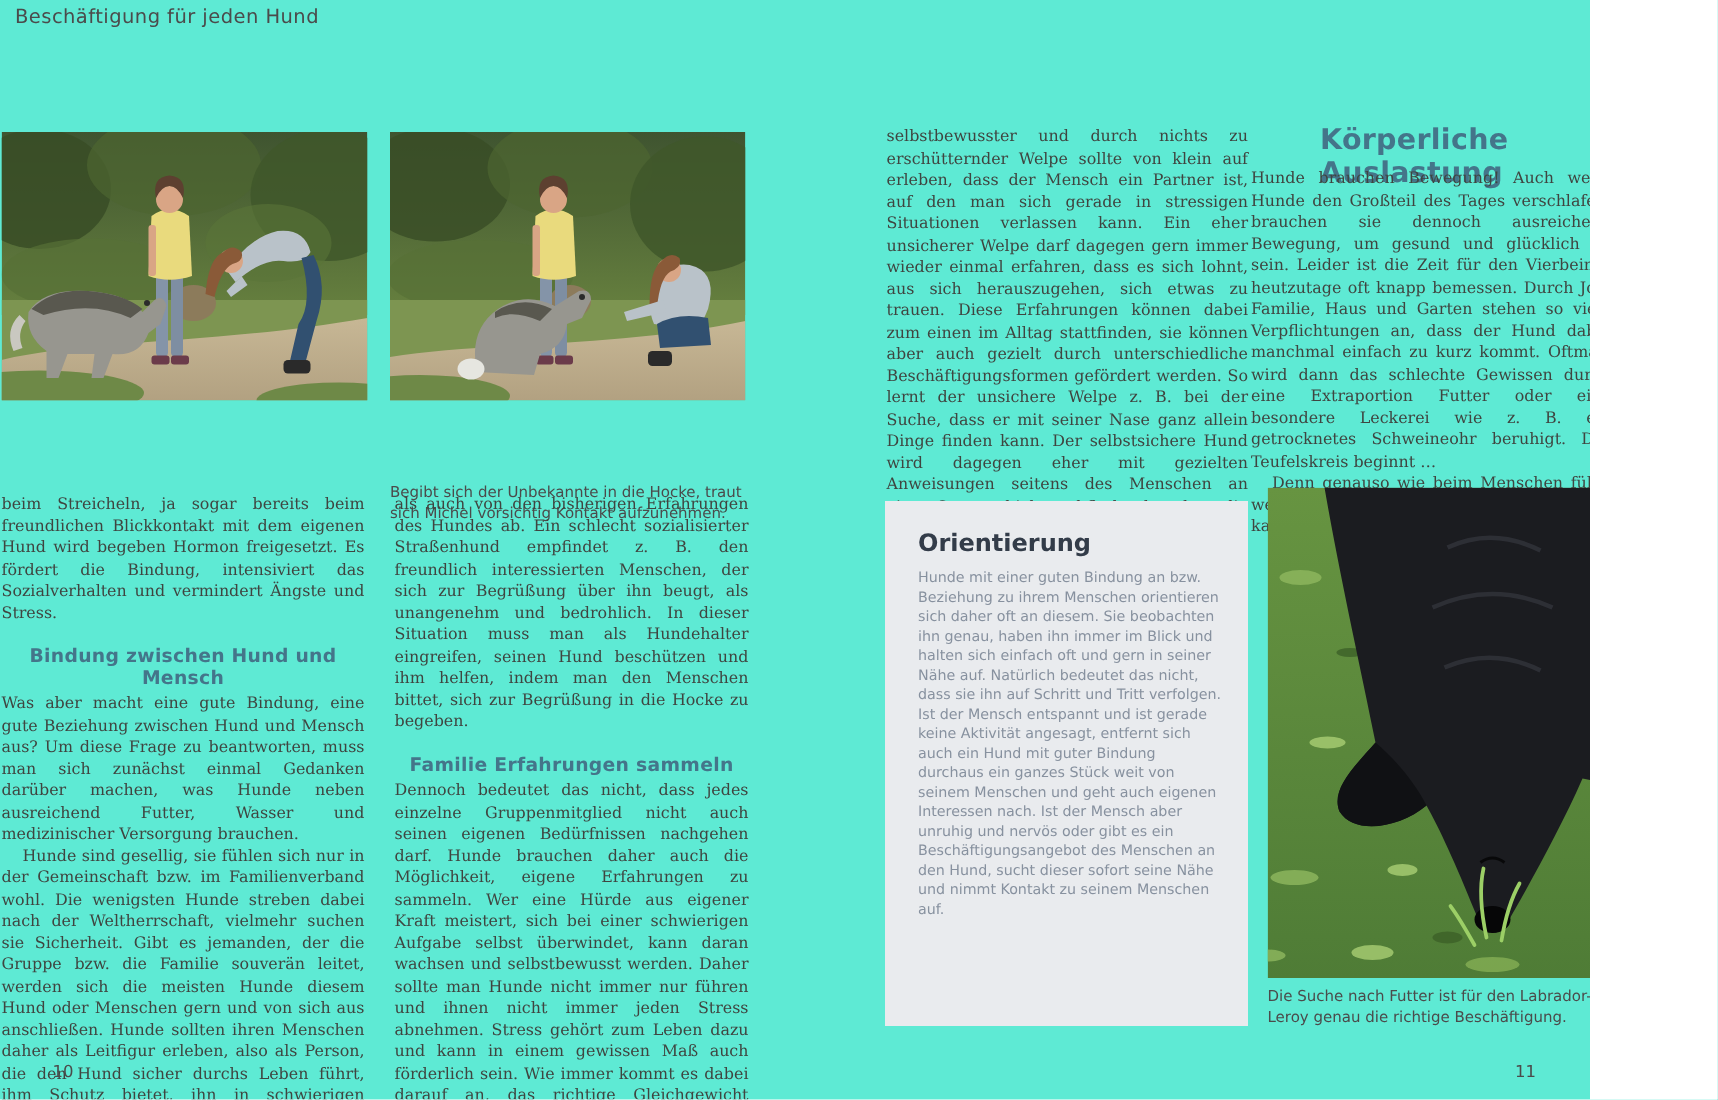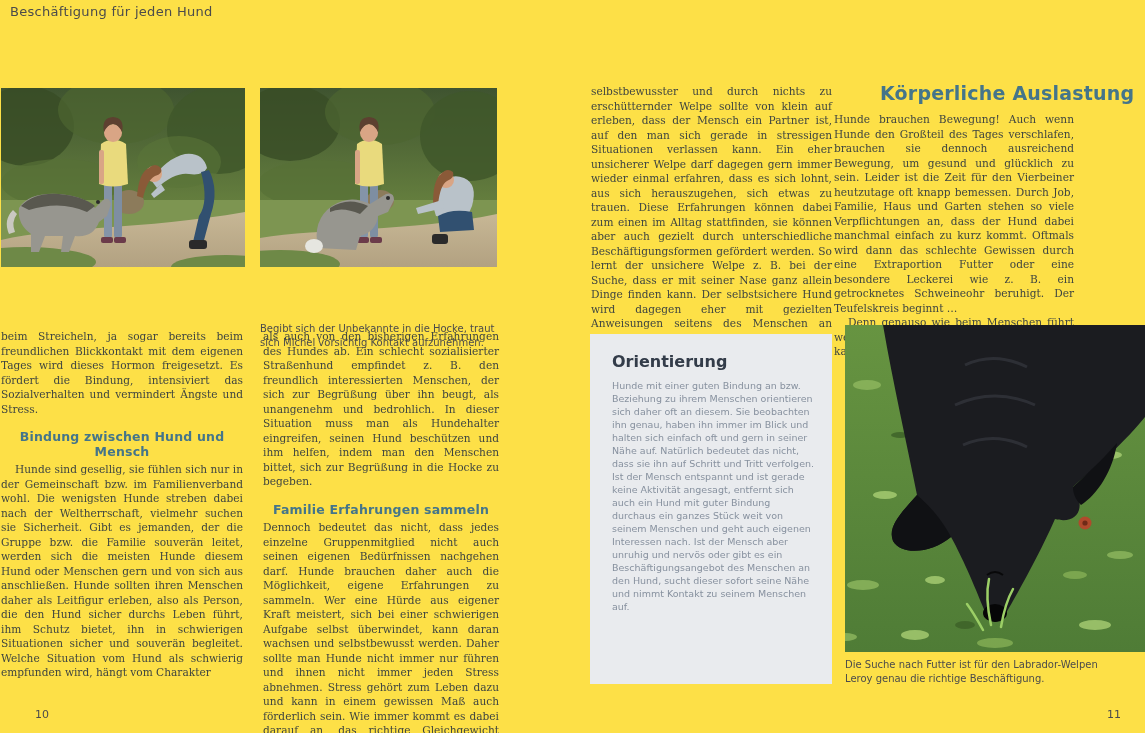--- a/index.html
+++ b/index.html
@@ -1,17 +1,17 @@
 <!DOCTYPE html>
 <html lang="de" style="--accent_teal: #44758a; --tag_bg: #53677a; --box_bg: #e9ebee; --box_text: #87919f; --box_title: #333c49; --body_text: #3f4540; --caption_text: #4b4b4b;"><head>
 <meta charset="utf-8">
 <style>
   html,body{margin:0;padding:0;background:#ffffff;}
   #spread{
-    position:relative;width:1145px;height:733px;background:#fde047;
+    position:relative;width:1060px;height:733px;background:#5eead4;
     overflow:hidden;font-family:"DejaVu Sans",sans-serif;
   }
   .runhead{
     position:absolute;left:10px;top:4px;font-size:13px;letter-spacing:.3px;
     color:var(--caption_text,#4b4b4b);
   }
   .photo{position:absolute;overflow:hidden;}
   .photo svg{display:block;width:100%;height:100%;}
   #photo1{left:1px;top:88px;width:244px;height:179px;}
   #photo2{left:260px;top:88px;width:237px;height:179px;}
@@ -59,21 +59,21 @@
     color:var(--box_title,#333c49);
   }
   .infobox p{
     margin:0;font-size:9.5px;line-height:13px;
     color:var(--box_text,#87919f);
   }
   .pagenum{
     position:absolute;bottom:12px;font-size:11px;color:var(--caption_text,#4b4b4b);
   }
   #pn-left{left:10px;margin-left:25px;}
-  #pn-right{right:24px;}
+  #pn-right{right:36px;}
 </style>
 </head>
 <body>
 
 <div id="spread">
 
   <div class="runhead">Beschäftigung für jeden Hund</div>
 
   <div class="photo" id="photo1">
     <svg viewBox="0 0 244 179" preserveAspectRatio="none">
@@ -165,22 +165,23 @@
         <path d="M70,120 q18,-12 38,-2 l-8,8 q-18,-8 -30,-2 Z" fill="#59584f"></path>
         <ellipse cx="54" cy="158" rx="9" ry="7" fill="#e6e6e0"></ellipse>
         <circle cx="128" cy="110" r="2" fill="#2b2b2b"></circle>
       </g>
     </svg>
   </div>
 
   <div class="caption" id="cap2">Begibt sich der Unbekannte in die Hocke, traut sich Michel vorsichtig Kontakt aufzunehmen.</div>
 
   <div class="col" id="col1">
-    <p>beim Streicheln, ja sogar bereits beim freundlichen Blickkontakt mit dem eigenen Tages wird dieses Hormon freigesetzt. Es fördert die Bindung, intensiviert das Sozialverhalten und vermindert Ängste und Stress.</p>
+    <p>beim Streicheln, ja sogar bereits beim freundlichen Blickkontakt mit dem eigenen Hund wird begeben Hormon freigesetzt. Es fördert die Bindung, intensiviert das Sozialverhalten und vermindert Ängste und Stress.</p>
     <h4 class="subhead">Bindung zwischen Hund und Mensch</h4>
+    <p>Was aber macht eine gute Bindung, eine gute Beziehung zwischen Hund und Mensch aus? Um diese Frage zu beantworten, muss man sich zunächst einmal Gedanken darüber machen, was Hunde neben ausreichend Futter, Wasser und medizinischer Versorgung brauchen.</p>
     <p class="indent">Hunde sind gesellig, sie fühlen sich nur in der Gemeinschaft bzw. im Familienverband wohl. Die wenigsten Hunde streben dabei nach der Weltherrschaft, vielmehr suchen sie Sicherheit. Gibt es jemanden, der die Gruppe bzw. die Familie souverän leitet, werden sich die meisten Hunde diesem Hund oder Menschen gern und von sich aus anschließen. Hunde sollten ihren Menschen daher als Leitfigur erleben, also als Person, die den Hund sicher durchs Leben führt, ihm Schutz bietet, ihn in schwierigen Situationen sicher und souverän begleitet. Welche Situation vom Hund als schwierig empfunden wird, hängt vom Charakter</p>
   </div>
 
   <div class="col" id="col2">
     <p>als auch von den bisherigen Erfahrungen des Hundes ab. Ein schlecht sozialisierter Straßenhund empfindet z. B. den freundlich interessierten Menschen, der sich zur Begrüßung über ihn beugt, als unangenehm und bedrohlich. In dieser Situation muss man als Hundehalter eingreifen, seinen Hund beschützen und ihm helfen, indem man den Menschen bittet, sich zur Begrüßung in die Hocke zu begeben.</p>
     <h4 class="subhead">Familie Erfahrungen sammeln</h4>
     <p>Dennoch bedeutet das nicht, dass jedes einzelne Gruppenmitglied nicht auch seinen eigenen Bedürfnissen nachgehen darf. Hunde brauchen daher auch die Möglichkeit, eigene Erfahrungen zu sammeln. Wer eine Hürde aus eigener Kraft meistert, sich bei einer schwierigen Aufgabe selbst überwindet, kann daran wachsen und selbstbewusst werden. Daher sollte man Hunde nicht immer nur führen und ihnen nicht immer jeden Stress abnehmen. Stress gehört zum Leben dazu und kann in einem gewissen Maß auch förderlich sein. Wie immer kommt es dabei darauf an, das richtige Gleichgewicht zwischen Führung und eigene Erfahrungen sammeln zu finden. Dabei spielt natürlich der Charakter des Hundes eine Rolle. Ein eher</p>
   </div>
 
   <div class="col" id="col3">

